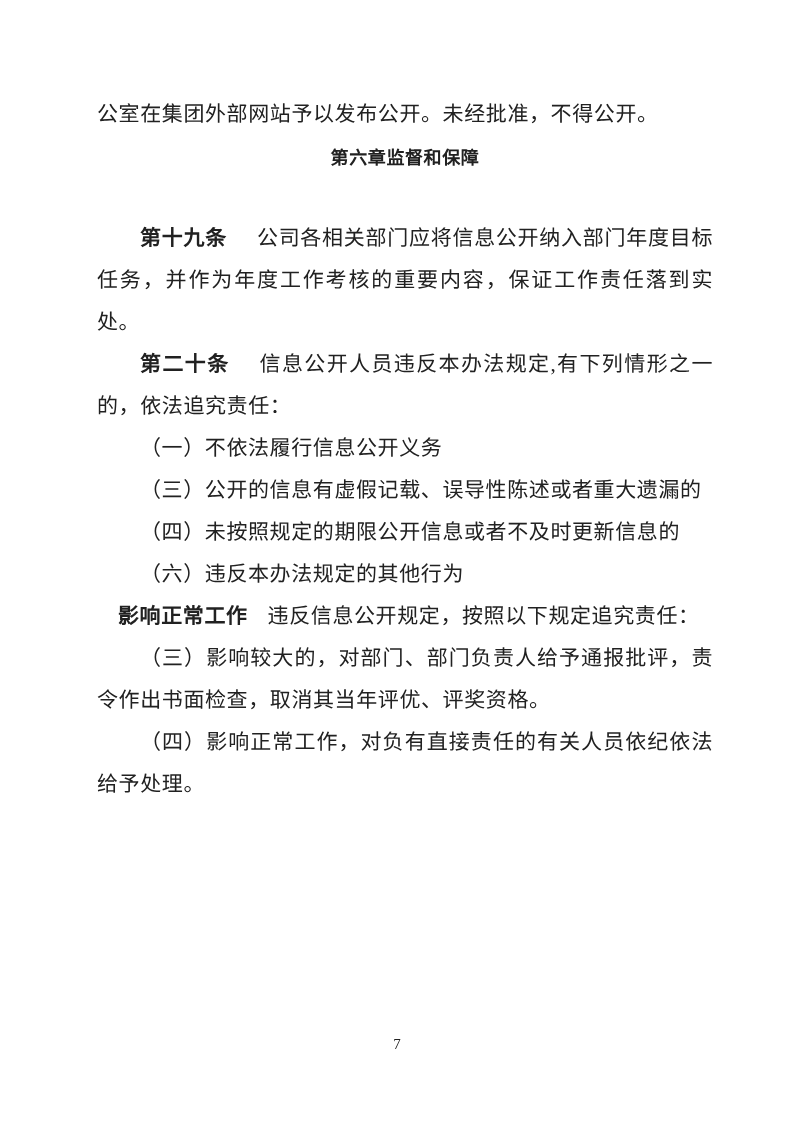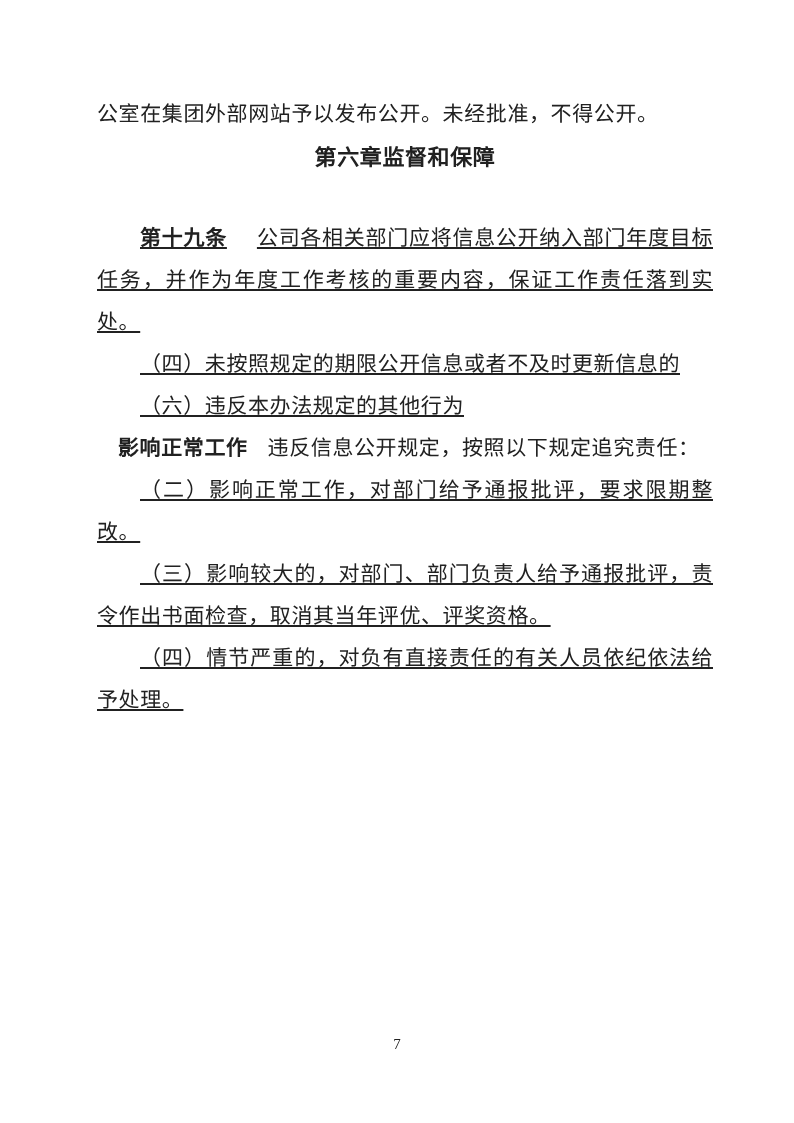--- a/index.html
+++ b/index.html
@@ -19,28 +19,28 @@
     font-family: "Liberation Serif", "DejaVu Serif", serif;
     font-size: 21px;
     line-height: 42px;
     letter-spacing: 0.6px;
     color: #212121;
   }
   .para {
     margin: 0;
     text-align: justify;
   }
-  .indent-2 { text-indent: 43px; text-decoration: underline; }
+  .indent-2 { text-indent: 43px; }
   .indent-1 { text-indent: 21px; }
   .chapter-heading {
     margin: 2px 0 0 0;
     text-align: center;
     font-family: "Liberation Sans", "DejaVu Sans", sans-serif;
     font-weight: 700;
-    font-size: 22px;
+    font-size: 18px;
     line-height: 42px;
     letter-spacing: 0.6px;
   }
   .chapter-heading.ch6 { margin-bottom: 38px; }
   .article-label {
     font-family: "Liberation Sans", "DejaVu Sans", sans-serif;
     font-weight: 700;
   }
   .label-gap-wide { margin-right: 30px; }
   .label-gap-narrow { margin-right: 20px; }
@@ -63,28 +63,32 @@
 <div class="doc-page">
 
   <p class="para">公室在集团外部网站予以发布公开。未经批准，不得公开。</p>
 
   <h2 class="chapter-heading ch6">第六章监督和保障</h2>
 
   <p class="para indent-2">
     <span class="article-label label-gap-wide">第十九条</span><span>公司各相关部门应将信息公开纳入部门年度目标任务，并作为年度工作考核的重要内容，保证工作责任落到实处。</span>
   </p>
 
+  <p class="para indent-2">
+    <span class="article-label label-gap-wide">第二十条</span><span>信息公开人员违反本办法规定,有下列情形之一的，依法追究责任：</span>
+  </p>
 
+  <p class="para indent-2">（一）不依法履行信息公开义务</p>
+  <p class="para indent-2">（三）公开的信息有虚假记载、误导性陈述或者重大遗漏的</p>
   <p class="para indent-2">（四）未按照规定的期限公开信息或者不及时更新信息的</p>
   <p class="para indent-2">（六）违反本办法规定的其他行为</p>
 
   <p class="para indent-1">
     <span class="article-label label-gap-narrow">影响正常工作</span><span>违反信息公开规定，按照以下规定追究责任：</span>
   </p>
 
-  <p class="para indent-2">（二）影响正常工作，对部门给予通报批评，要求限期整改。</p>
   <p class="para indent-2">（三）影响较大的，对部门、部门负责人给予通报批评，责令作出书面检查，取消其当年评优、评奖资格。</p>
-  <p class="para indent-2">（四）情节严重的，对负有直接责任的有关人员依纪依法给予处理。</p>
+  <p class="para indent-2">（四）影响正常工作，对负有直接责任的有关人员依纪依法给予处理。</p>
 
 
   <div class="page-footer">7</div>
 
 </div>
 
 </body></html>

